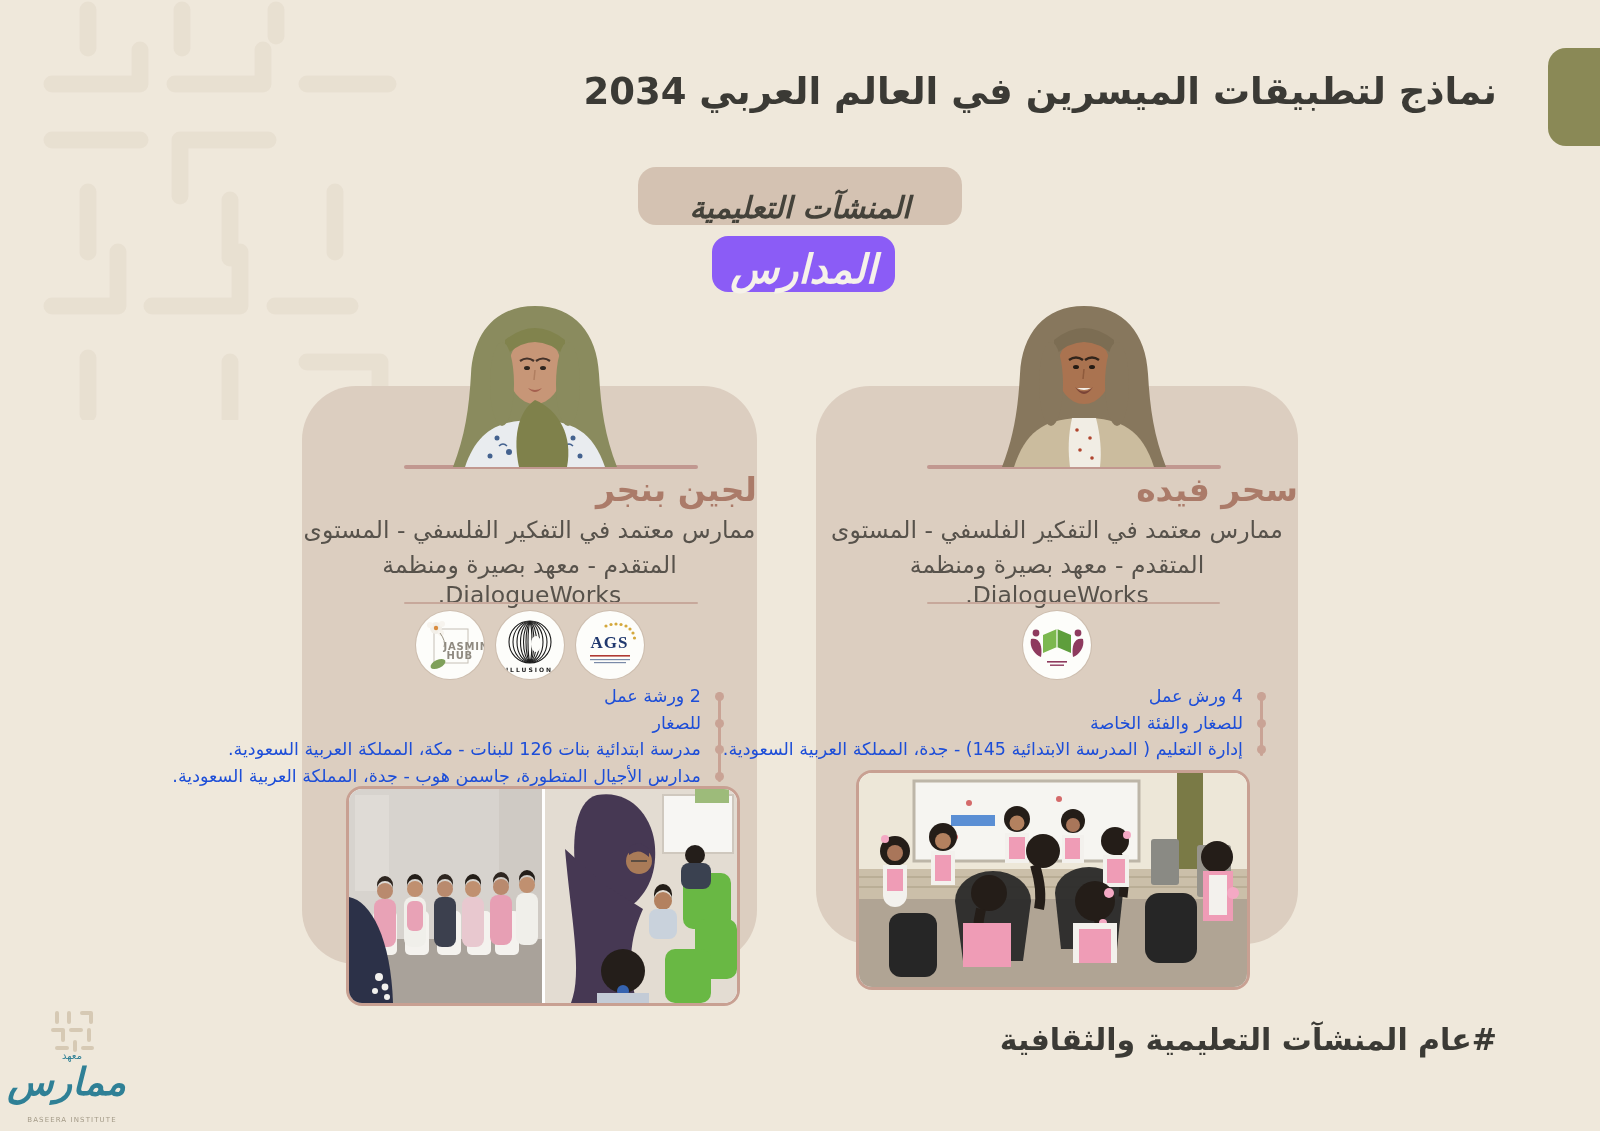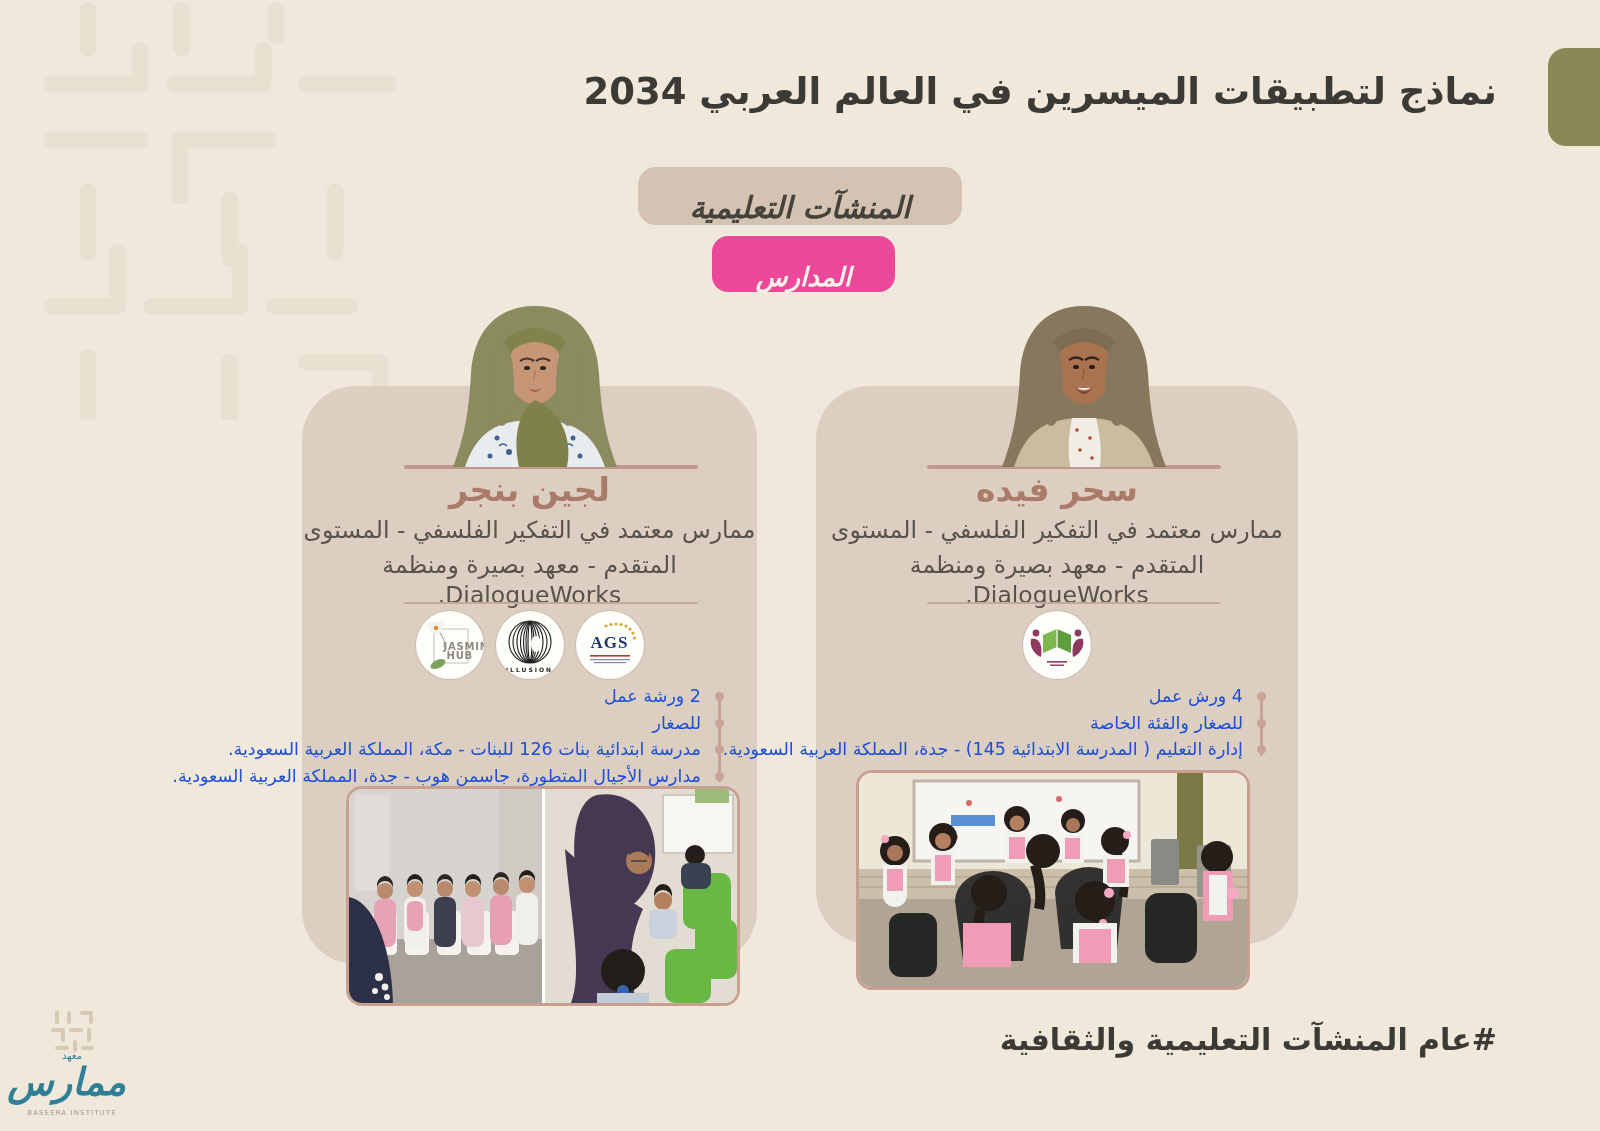--- a/index.html
+++ b/index.html
@@ -34,40 +34,40 @@
 
   
   .badge { display:flex; align-items:flex-end; justify-content:center; direction:rtl;font-style:italic; }
   .badge-cat {
     left:638px; top:167px; width:324px; height:58px;
     background:#D4C2B2; border-radius:18px;
     font-size:30px; font-weight:700; color:#44423A;
   }
   .badge-sub {
     left:712px; top:236px; width:183px; height:56px;
-    background:#ec4899; border-radius:16px;
-    font-size:26px; font-weight:700; color:#F6F2EA;
+    background:#8b5cf6; border-radius:16px;
+    font-size:40px; font-weight:700; color:#F6F2EA;
   }
 
   
   .card { position:absolute; background:#DCCEC0; border-radius:54px; }
   .card-left  { left:302px; top:386px; width:455px; height:578px; }
   .card-right { left:816px; top:386px; width:482px; height:558px; }
 
   .divider-top { position:absolute; height:4px; background:#C19890; border-radius:2px; top:79px; z-index:1; }
   .card-left  .divider-top { left:102px; width:294px; }
   .card-right .divider-top { left:111px; width:294px; }
 
   .portrait { position:absolute; top:-82px; width:200px; height:163px; z-index:2; }
   .card-left  .portrait { left:133px; }
   .card-right .portrait { left:168px; }
 
   .fname {
     position:absolute; top:84px; left:0; width:100%;
-    text-align:center; direction:rtl;
+    text-align:right; direction:rtl;
     font-size:33px; font-weight:700; color:#AB7B69; z-index:3;
   }
   .cred {
     position:absolute; left:0; width:100%;
     text-align:center; direction:rtl;
     font-size:23.5px; color:#57524B; line-height:30px;
   }
   .cred.l1 { top:129px; }
   .cred.l2 { top:164px; }
 
@@ -123,21 +123,21 @@
   .photo svg { display:block; filter:blur(.6px); }
 
   
   .baseera { left:18px; top:1010px; width:108px; text-align:center; }
   .baseera .maze { display:block; margin:0 auto; }
   .baseera .inst-small { display:block; font-size:10px; color:#2F8096; direction:rtl; margin-top:-2px; }
   .baseera .inst-ar {
     display:block; font-size:38px; font-weight:700; color:#2F8096;
     direction:rtl; line-height:42px; font-style:italic;
   }
-  .baseera .inst-en { display:block; font-size:7px; letter-spacing:1.1px; color:#A39A87; margin-top:6px; }
+  .baseera .inst-en { display:block; font-size:7px; letter-spacing:1.1px; color:#A39A87; margin-top:13px; }
 </style>
 </head>
 <body>
 
 <svg class="abs bg-pattern" width="380" height="420" viewBox="0 0 380 420">
   <g stroke="#E8E0D1" stroke-width="17" stroke-linecap="round" stroke-linejoin="round" fill="none">
     <path d="M68,10 V48"></path>
       <path d="M162,10 V48"></path>
       <path d="M256,10 V36"></path>
     <path d="M32,84 H120 V50"></path>

